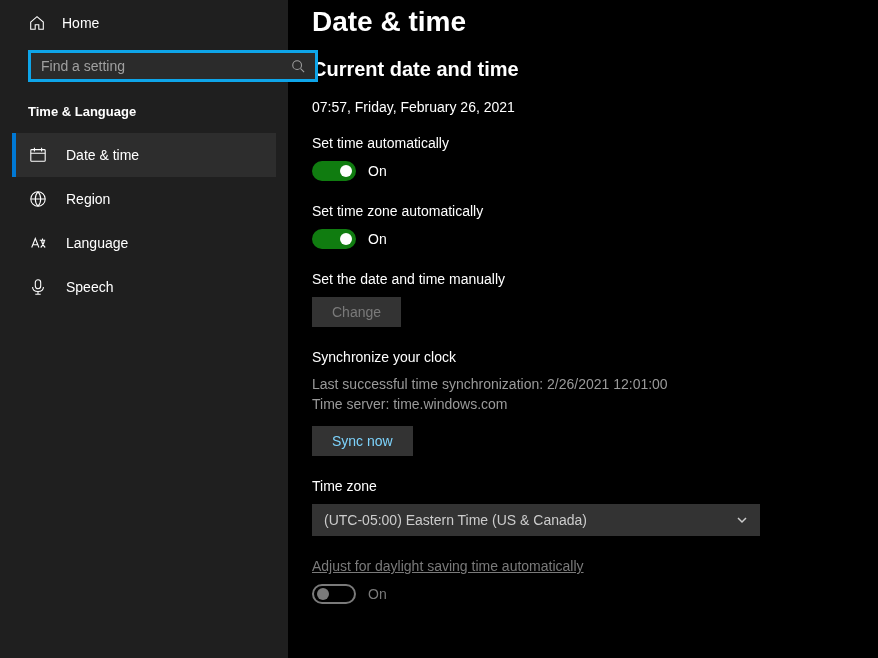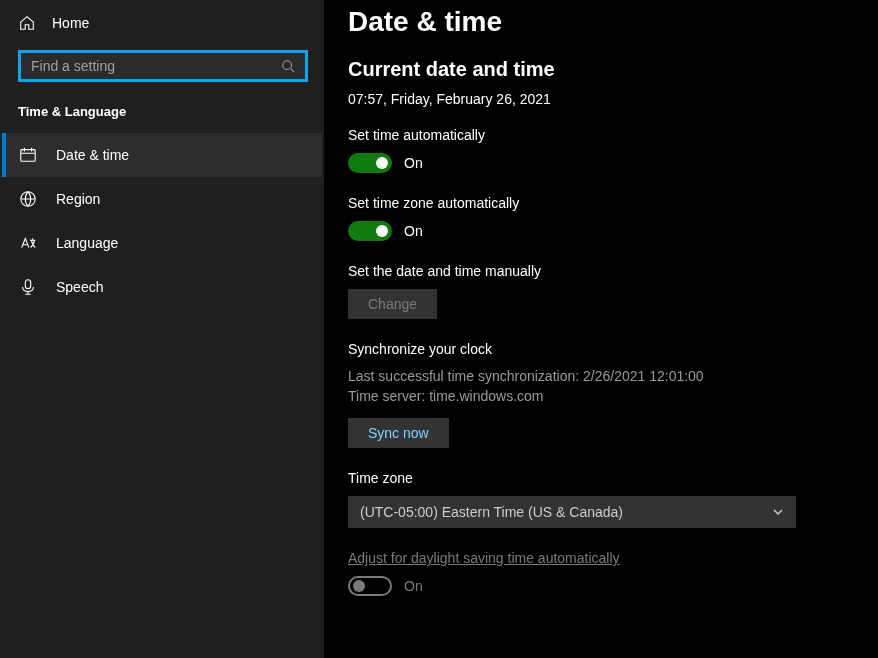--- a/index.html
+++ b/index.html
@@ -1,38 +1,38 @@
 <!DOCTYPE html>
 <html><head>
   <meta charset="utf-8">
   <style>
     * { box-sizing: border-box; margin: 0; padding: 0; font-family: "Segoe UI", sans-serif; }
     body { background: #000; color: #fff; width: 878px; height: 658px; overflow: hidden; display: flex; }
     
-    .sidebar { width: 324px; background: #1f1f1f; padding: 4px 2px; }
+    .sidebar { width: 288px; background: #1f1f1f; padding: 4px 12px; }
     .home-row { display: flex; align-items: center; padding: 10px 16px; gap: 16px; cursor: pointer; }
     .home-row span.label { font-size: 14px; }
     
     .search-wrap { padding: 8px 16px 12px; }
     .search-box { position: relative; width: 290px; height: 32px; background: #2b2b2b; border: 3px solid #0ea5e9; display: flex; align-items: center; padding: 0 10px; }
     .search-box input { background: transparent; border: none; outline: none; color: #ccc; font-size: 14px; flex: 1; }
     .search-box input::placeholder { color: #a0a0a0; }
     .search-icon { color: #a0a0a0; font-size: 14px; }
     
     .section-title { padding: 10px 16px 14px; font-size: 13px; font-weight: 600; }
     
     .nav-item { display: flex; align-items: center; padding: 13px 16px; gap: 18px; cursor: pointer; position: relative; }
     .nav-item.active { background: #2d2d2d; }
     .nav-item.active::before { content: ""; position: absolute; left: 0; top: 0; bottom: 0; width: 4px; background: #0078d4; }
     .nav-item .icon { width: 20px; display: flex; justify-content: center; align-items: center; }
     .nav-item .label { font-size: 14px; }
     
     .main { flex: 1; background: #000; padding: 6px 0 0 24px; overflow-y: auto; }
     .page-title { font-size: 28px; font-weight: 600; margin-bottom: 20px; }
-    .sub-title { font-size: 20px; font-weight: 600; margin-bottom: 10px; }
+    .sub-title { font-size: 20px; font-weight: 600; margin-bottom: 18px; }
     .datetime-val { font-size: 14px; margin-bottom: 20px; }
     
     .setting-group { margin-bottom: 22px; }
     .setting-label { font-size: 14px; margin-bottom: 10px; }
     
     .toggle-row { display: flex; align-items: center; gap: 12px; }
     .toggle { width: 44px; height: 20px; border-radius: 10px; position: relative; cursor: pointer; }
     .toggle.on { background: #107c10; }
     .toggle.off { background: #000; border: 2px solid #7a7a7a; width: 44px; height: 20px; }
     .toggle .knob { position: absolute; width: 12px; height: 12px; border-radius: 50%; background: #fff; top: 4px; }

